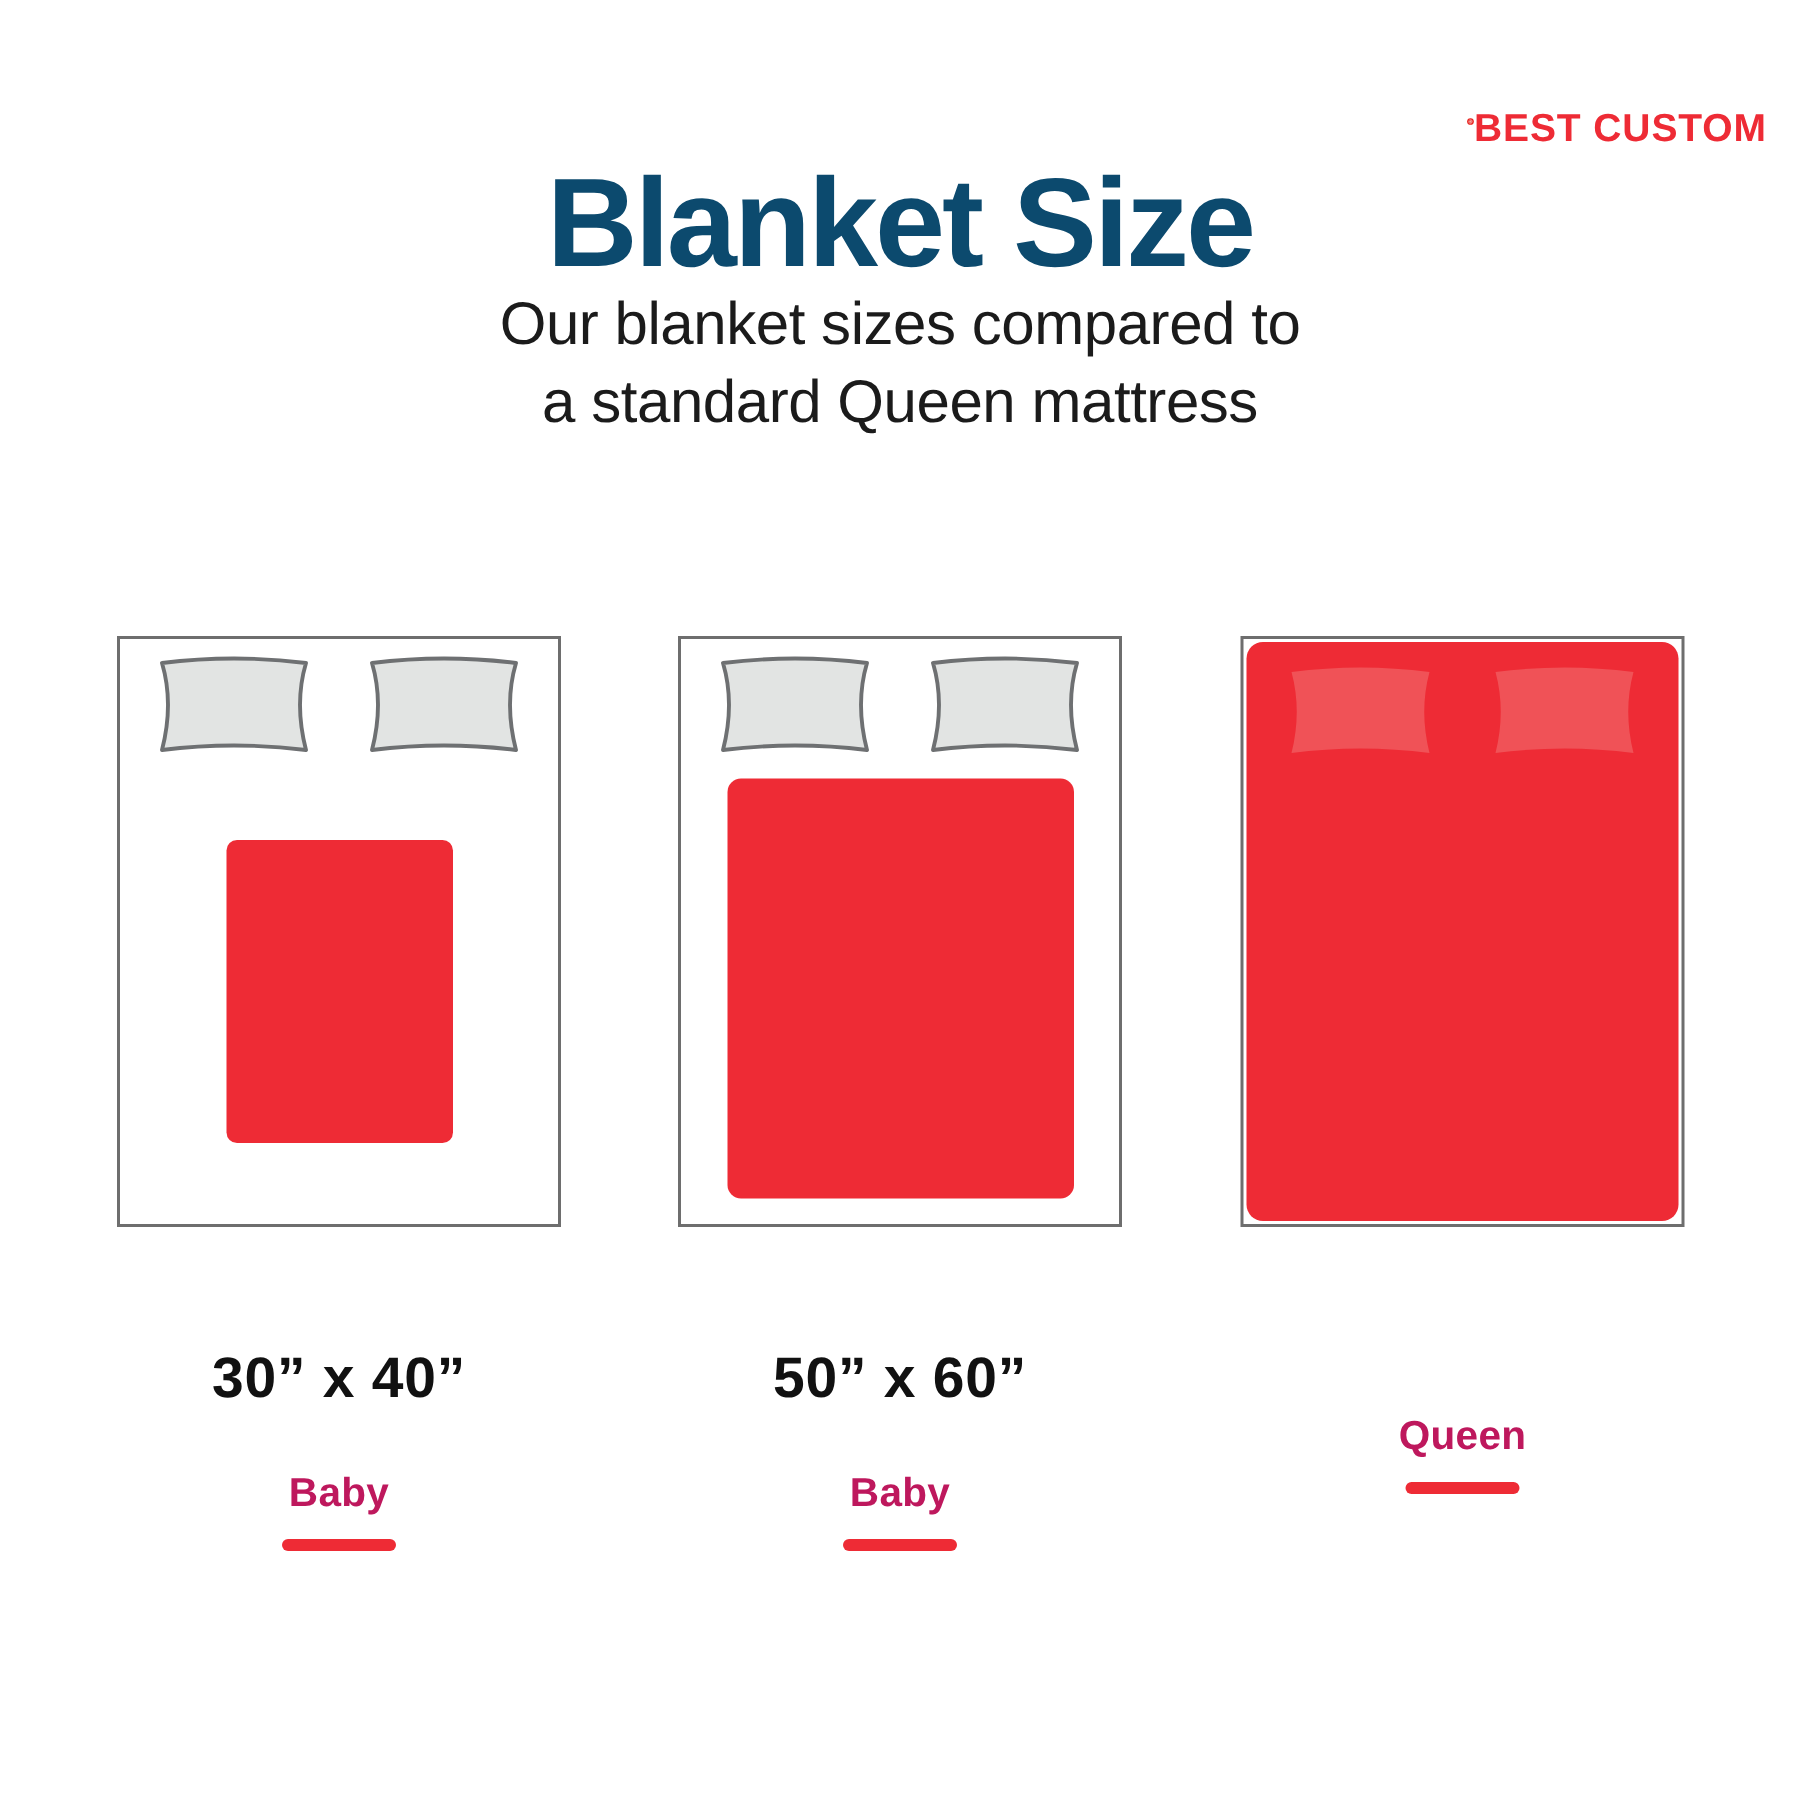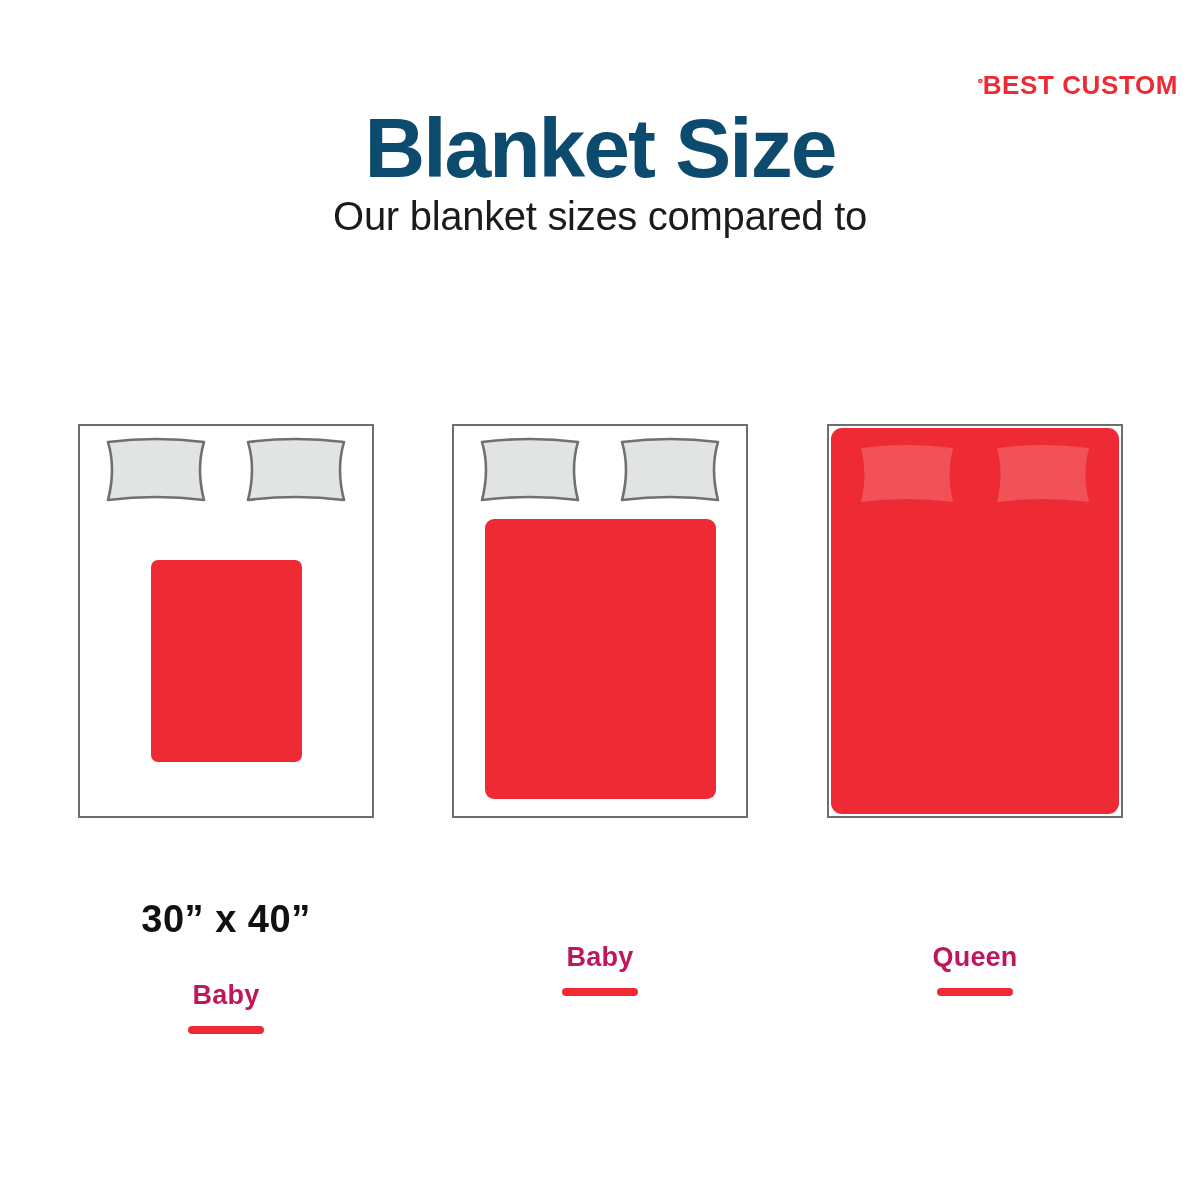--- a/index.html
+++ b/index.html
@@ -162,20 +162,21 @@
       <path d="M30.6 79.4 a33 33 0 0 1 -1.4 -33.6"></path>
     </g>
   </svg>
   <div class="logo-wordmark">BEST CUSTOM</div>
 </div>
 
 <div class="header-block">
   <h1 class="page-title">Blanket Size</h1>
   <div class="page-subtitle">
     <span class="sub-line">Our blanket sizes compared to</span>
+    <span class="sub-line">a standard Queen mattress</span>
   </div>
 </div>
 
 <div class="beds-row">
 
   <div class="bed-col col-1">
     <div class="mattress"></div>
     <svg class="bed-svg" viewBox="0 0 296 394" aria-hidden="true">
 
       <path d="M30 18 Q78 12 126 18 Q118 45 126 76 Q78 70 30 76 Q38 45 30 18 Z" fill="#E2E4E3" stroke="#6E7072" stroke-width="2.6" stroke-linejoin="round"></path>
@@ -210,20 +211,21 @@
 
 <div class="captions-row">
 
   <div class="caption-col col-1">
     <div class="caption-dims">30” x 40”</div>
     <div class="caption-name">Baby</div>
     <div class="caption-rule"></div>
   </div>
 
   <div class="caption-col col-2">
+    <div class="caption-dims">50” x 60”</div>
     <div class="caption-name">Baby</div>
     <div class="caption-rule"></div>
   </div>
 
   <div class="caption-col col-3">
     <div class="caption-name">Queen</div>
     <div class="caption-rule"></div>
   </div>
 
 </div>

